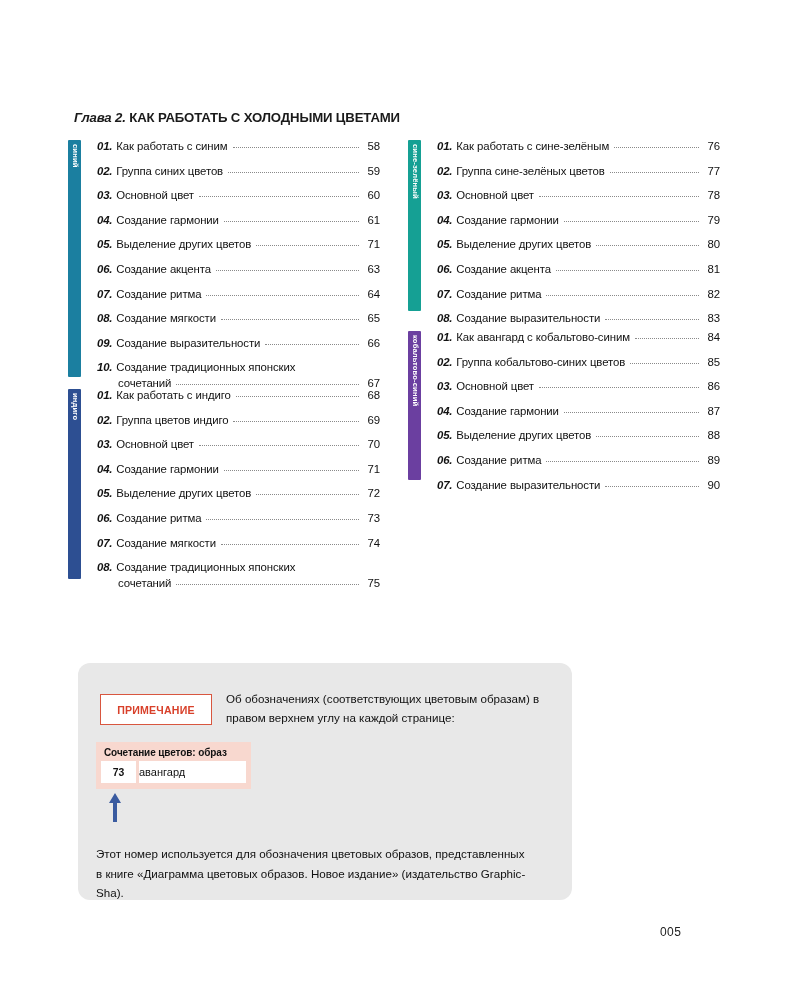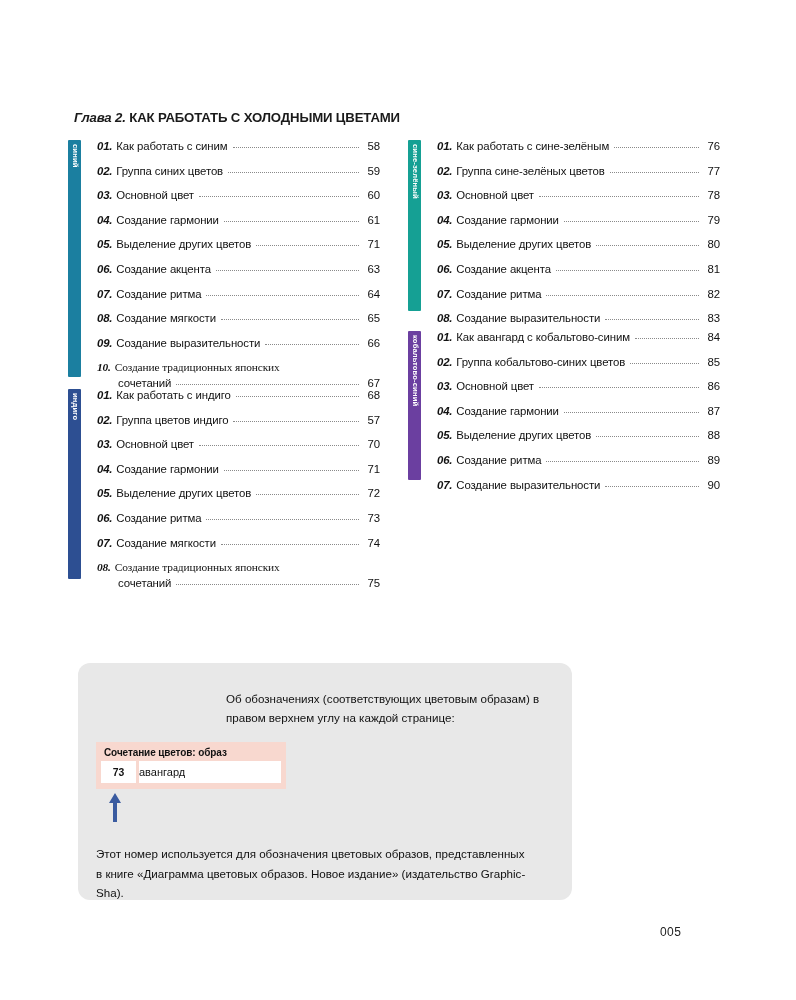--- a/index.html
+++ b/index.html
@@ -116,21 +116,20 @@
   
   .toc-item.twoline {
     display: block;
     white-space: normal;
     margin-bottom: 0;
   }
   .toc-item.twoline .line1 {
     display: flex;
     align-items: flex-end;
     margin-bottom: 4px;
-    font-family: Liberation Serif, serif;
   }
   .toc-item.twoline .line2 {
     display: flex;
     align-items: baseline;
     padding-left: 21px;
   }
 
   
   .note-card {
     position: absolute;
@@ -169,21 +168,21 @@
     width: 330px;
     font-size: 11.6px;
     line-height: 19px;
     color: #111111;
   }
 
   .sample-box {
     position: absolute;
     left: 18px;
     top: 79px;
-    width: 190px;
+    width: 155px;
     background: #f8d8cf;
     padding: 4px 5px 6px 5px;
     box-sizing: border-box;
   }
   .sample-caption {
     font-size: 10px;
     font-weight: bold;
     color: #111111;
     letter-spacing: -0.1px;
     padding: 1px 0 3px 3px;
@@ -331,21 +330,21 @@
           <div class="toc-item">
             <span class="toc-num">01.</span>
             <span class="toc-title">Как работать с индиго</span>
             <span class="toc-dots"></span>
             <span class="toc-page">68</span>
           </div>
           <div class="toc-item">
             <span class="toc-num">02.</span>
             <span class="toc-title">Группа цветов индиго</span>
             <span class="toc-dots"></span>
-            <span class="toc-page">57</span>
+            <span class="toc-page">69</span>
           </div>
           <div class="toc-item">
             <span class="toc-num">03.</span>
             <span class="toc-title">Основной цвет</span>
             <span class="toc-dots"></span>
             <span class="toc-page">70</span>
           </div>
           <div class="toc-item">
             <span class="toc-num">04.</span>
             <span class="toc-title">Создание гармонии</span>
@@ -484,20 +483,23 @@
             <span class="toc-title">Создание выразительности</span>
             <span class="toc-dots"></span>
             <span class="toc-page">90</span>
           </div>
         </div>
       </div>
     </div>
 
   <div class="note-card">
 
+    <div class="note-badge">
+      <span>ПРИМЕЧАНИЕ</span>
+    </div>
 
     <div class="note-intro">Об обозначениях (соответствующих цветовым образам) в правом верхнем углу на каждой странице:</div>
 
     <div class="sample-box">
       <div class="sample-caption">Сочетание цветов: образ</div>
       <div class="sample-row">
         <div class="sample-num">73</div>
         <div class="sample-word">авангард</div>
       </div>
     </div>

